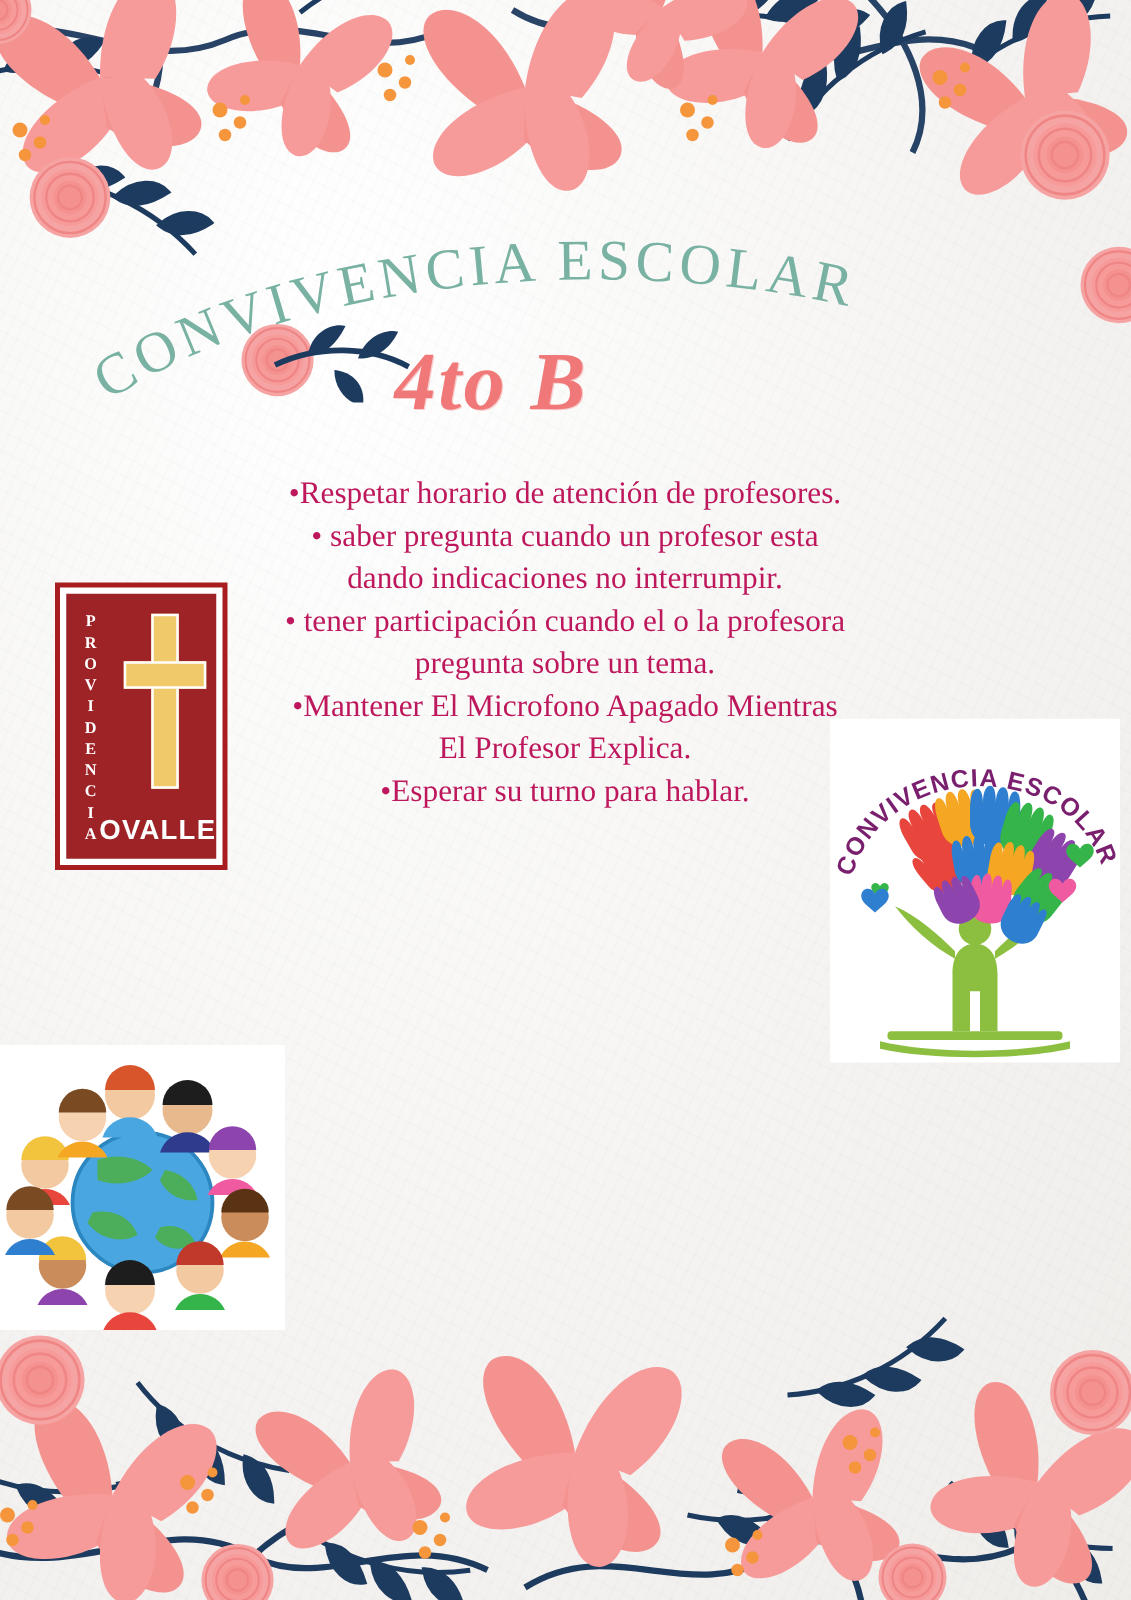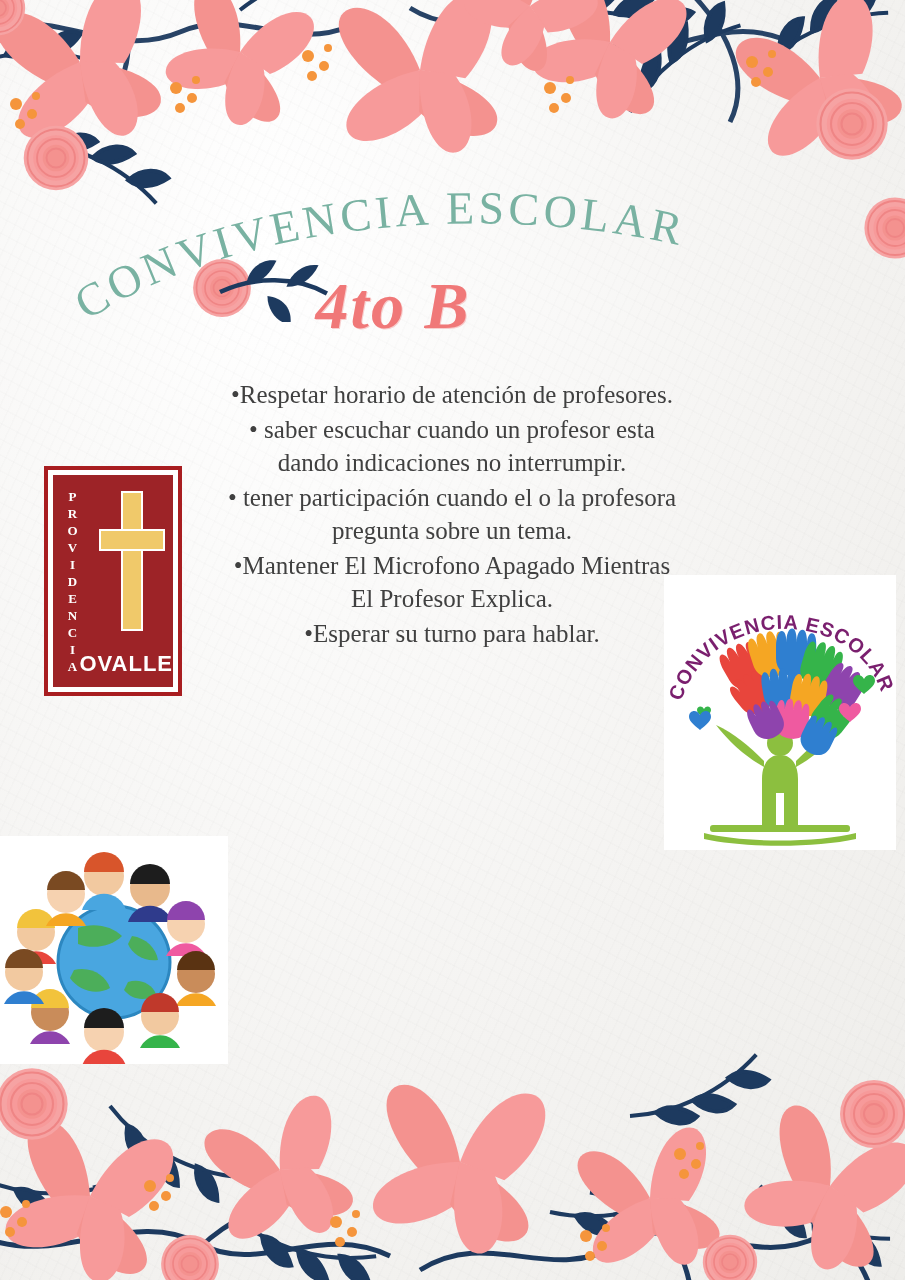--- a/index.html
+++ b/index.html
@@ -71,21 +71,21 @@
     text-shadow: 1px 1px 0 rgba(240,120,120,0.35);
   }
 
   
   .rules {
     position: absolute;
     top: 378px;
     left: 222px;
     width: 460px;
     text-align: center;
-    color: #404040;
+    color: #be185d;
     font-family: "Liberation Serif", serif;
     font-size: 25px;
     line-height: 1.32;
   }
   .rules .rule {
     margin: 0 0 2px 0;
   }
 
   
   .school-logo {
@@ -310,21 +310,21 @@
     <text>
       <textPath href="#titleArc" startOffset="4%" id="title-textpath">CONVIVENCIA ESCOLAR</textPath>
     </text>
   </svg>
 </div>
 
 <div class="subtitle">4to B</div>
 
 <div class="rules">
   <p class="rule">•Respetar horario de atención de profesores.</p>
-  <p class="rule">• saber escuchar cuando un profesor esta dando indicaciones  no interrumpir.</p>
+  <p class="rule">• saber pregunta cuando un profesor esta dando indicaciones  no interrumpir.</p>
   <p class="rule">• tener participación cuando el o la profesora pregunta sobre un tema.</p>
   <p class="rule">•Mantener El Microfono Apagado Mientras El Profesor Explica.</p>
   <p class="rule">•Esperar su turno para hablar.</p>
 </div>
 
 <div class="school-logo">
   <div class="school-logo-inner">
     <div class="school-vert">PROVIDENCIA</div>
     <div class="cross"></div>
     <div class="school-name">OVALLE</div>

